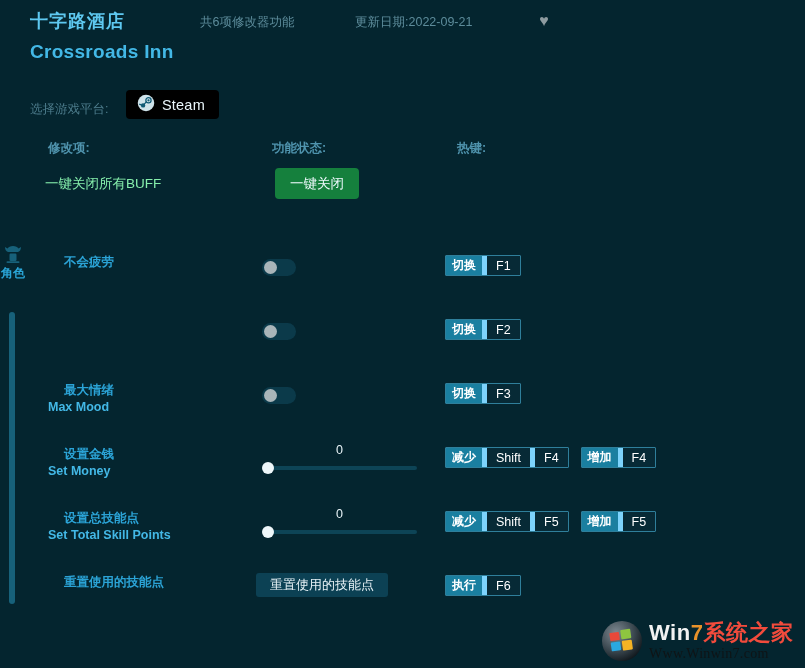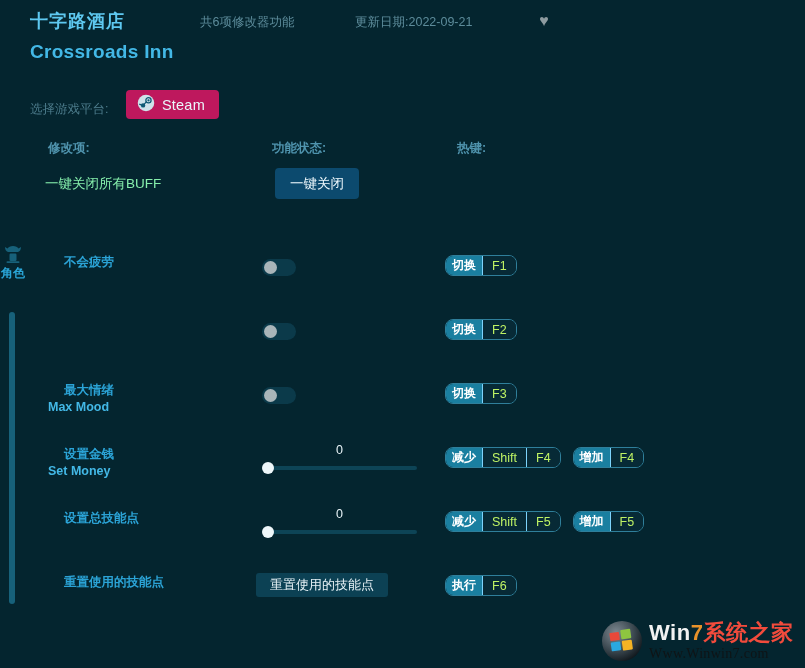--- a/index.html
+++ b/index.html
@@ -81,21 +81,21 @@
     top: 11px;
     font-size: 12.5px;
     color: #4d7c8c;
   }
   .platform-btn {
     position: absolute;
     left: 126px;
     top: 0px;
     height: 29px;
     padding: 0 14px 0 11px;
-    background: #be185d;
+    background: #000000;
     border: none;
     border-radius: 4px;
     display: flex;
     align-items: center;
     gap: 7px;
     cursor: pointer;
   }
   .platform-btn .steam-mark { display: block; }
   .platform-btn .steam-text {
     font-size: 14.5px;
@@ -136,21 +136,21 @@
     top: 7px;
     font-size: 13.5px;
     color: #86efac;
   }
   .oneclick-btn {
     position: absolute;
     left: 275px;
     top: 0px;
     height: 31px;
     padding: 0 15px;
-    background: #0c4a6e;
+    background: #15803d;
     color: #f0fafe;
     border: none;
     border-radius: 4px;
     font-family: inherit;
     font-size: 13.5px;
     cursor: pointer;
   }
 
   
   .category {
@@ -297,41 +297,41 @@
     left: 445px;
     top: 12px;
     display: flex;
     gap: 12px;
   }
   .hk-group {
     display: flex;
     align-items: stretch;
     height: 21px;
     border: 1px solid #2f7f9b;
-    border-radius: 8px;
+    border-radius: 1px;
     overflow: hidden;
     cursor: pointer;
   }
   .hk-action {
     background: #1a7fa0;
     color: #ffffff;
     font-size: 12px;
     font-weight: bold;
     padding: 0 6px;
     display: flex;
     align-items: center;
   }
   .hk-key {
     background: #072a36;
-    color: #bef264;
+    color: #ffffff;
     font-size: 12.5px;
     padding: 0 9px;
     display: flex;
     align-items: center;
-    border-left: 1px solid #7dd3fc;
+    border-left: 5px solid #7dd3fc;
   }
 
   
   .watermark {
     position: absolute;
     right: 4px;
     bottom: 4px;
     width: 200px;
     height: 46px;
     display: flex;
@@ -470,20 +470,21 @@
         </div>
         <div class="hk-group">
           <span class="hk-action">增加</span>
           <span class="hk-key">F4</span>
         </div>
       </div>
     </div>
     <div class="row">
       <div class="row-labels">
         <div class="row-cn">设置总技能点</div>
+        <div class="row-en">Set Total Skill Points</div>
       </div>
       <div class="ctrl-slider">
         <div class="value">0</div>
         <div class="track"></div>
         <div class="thumb"></div>
       </div>
       <div class="hotkeys">
         <div class="hk-group">
           <span class="hk-action">减少</span>
           <span class="hk-key">Shift</span>

